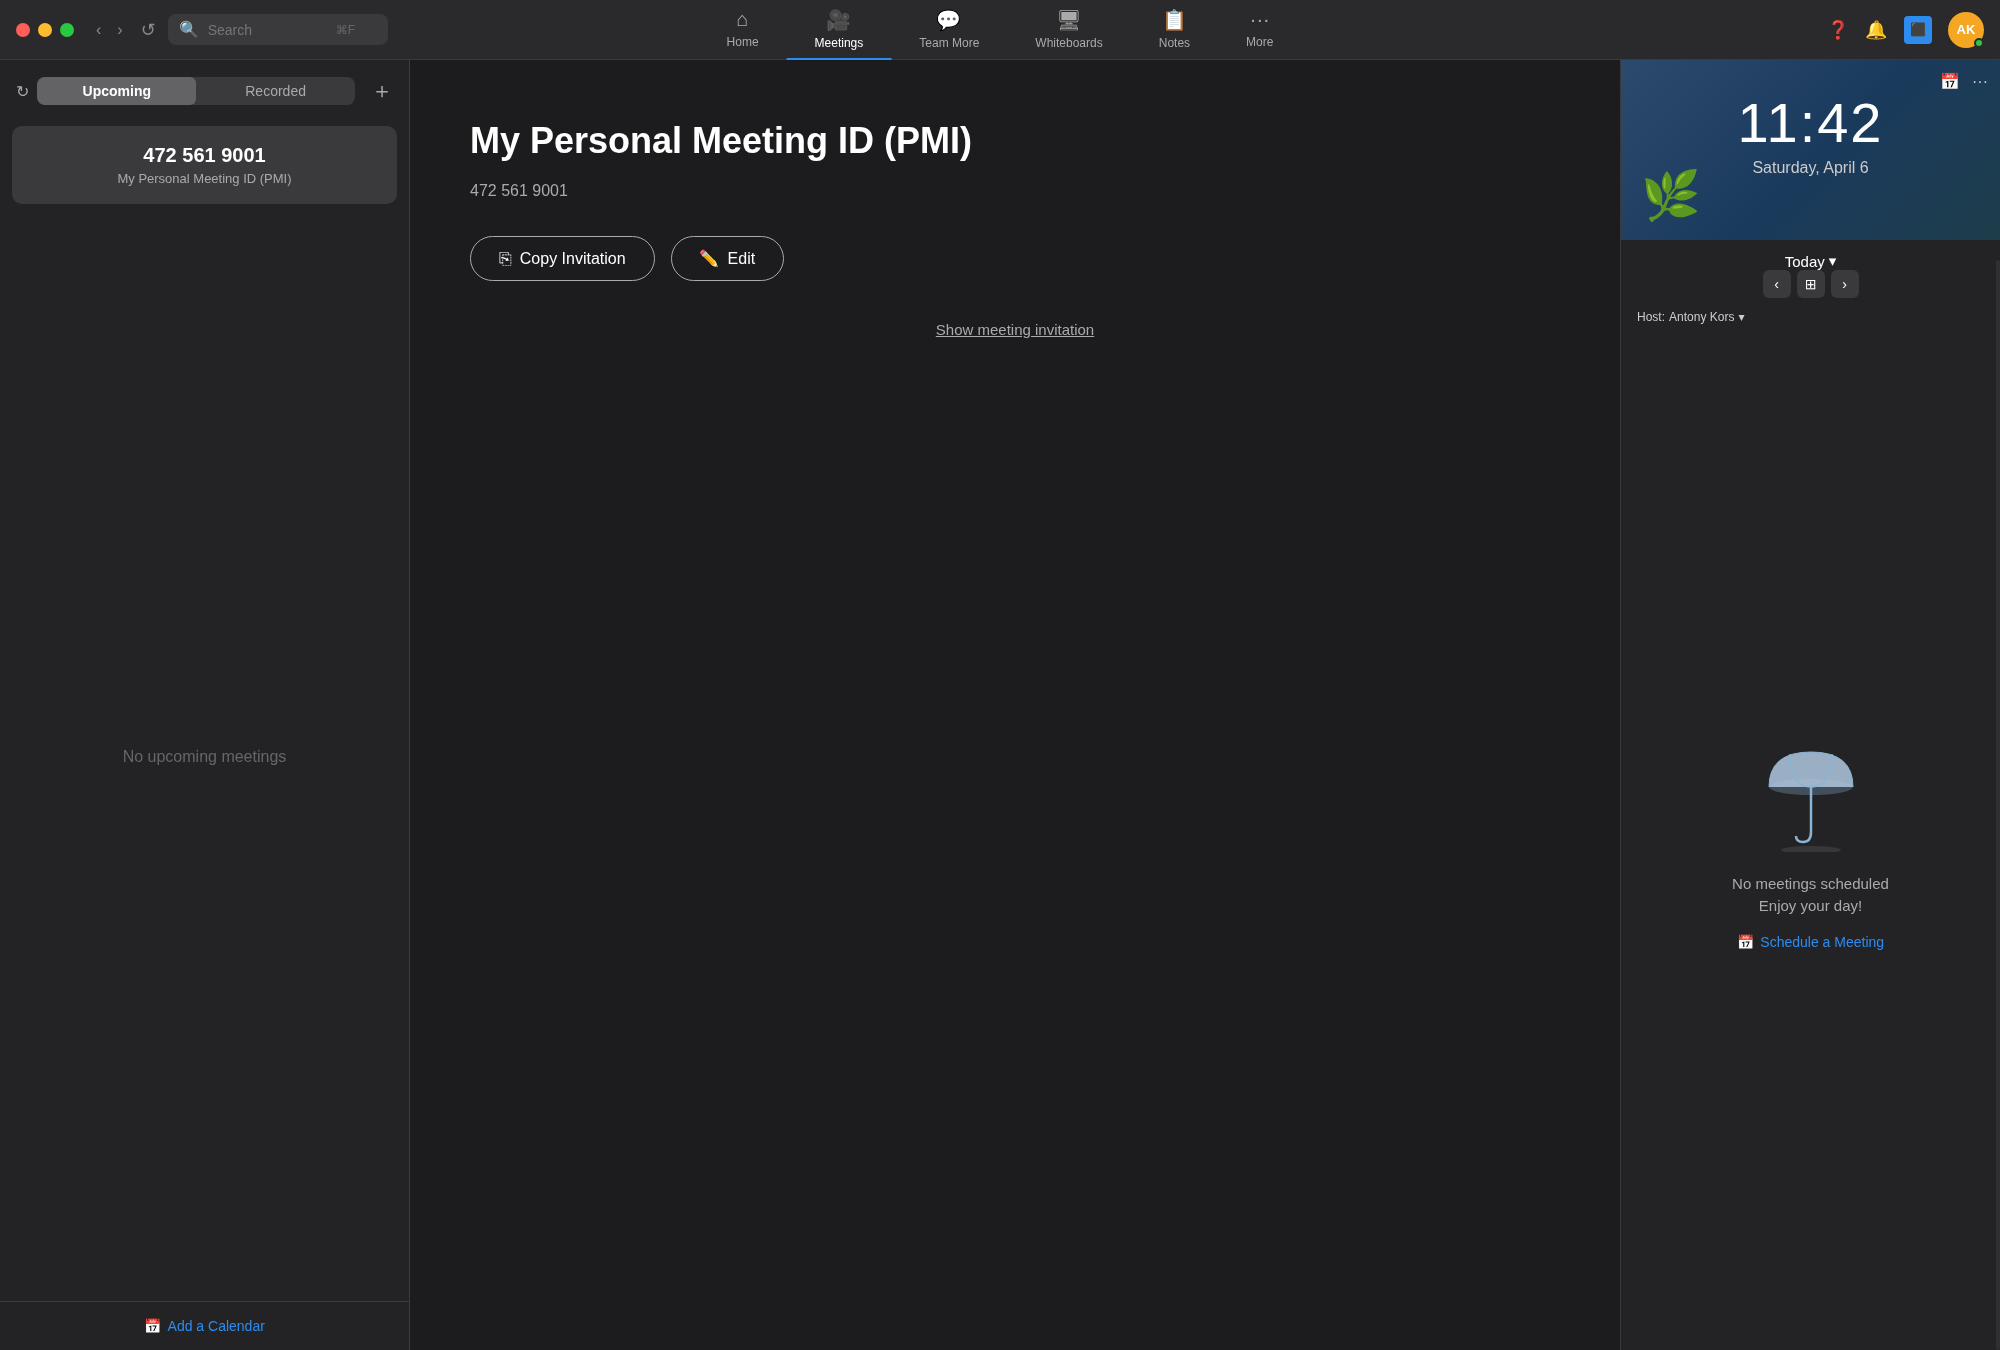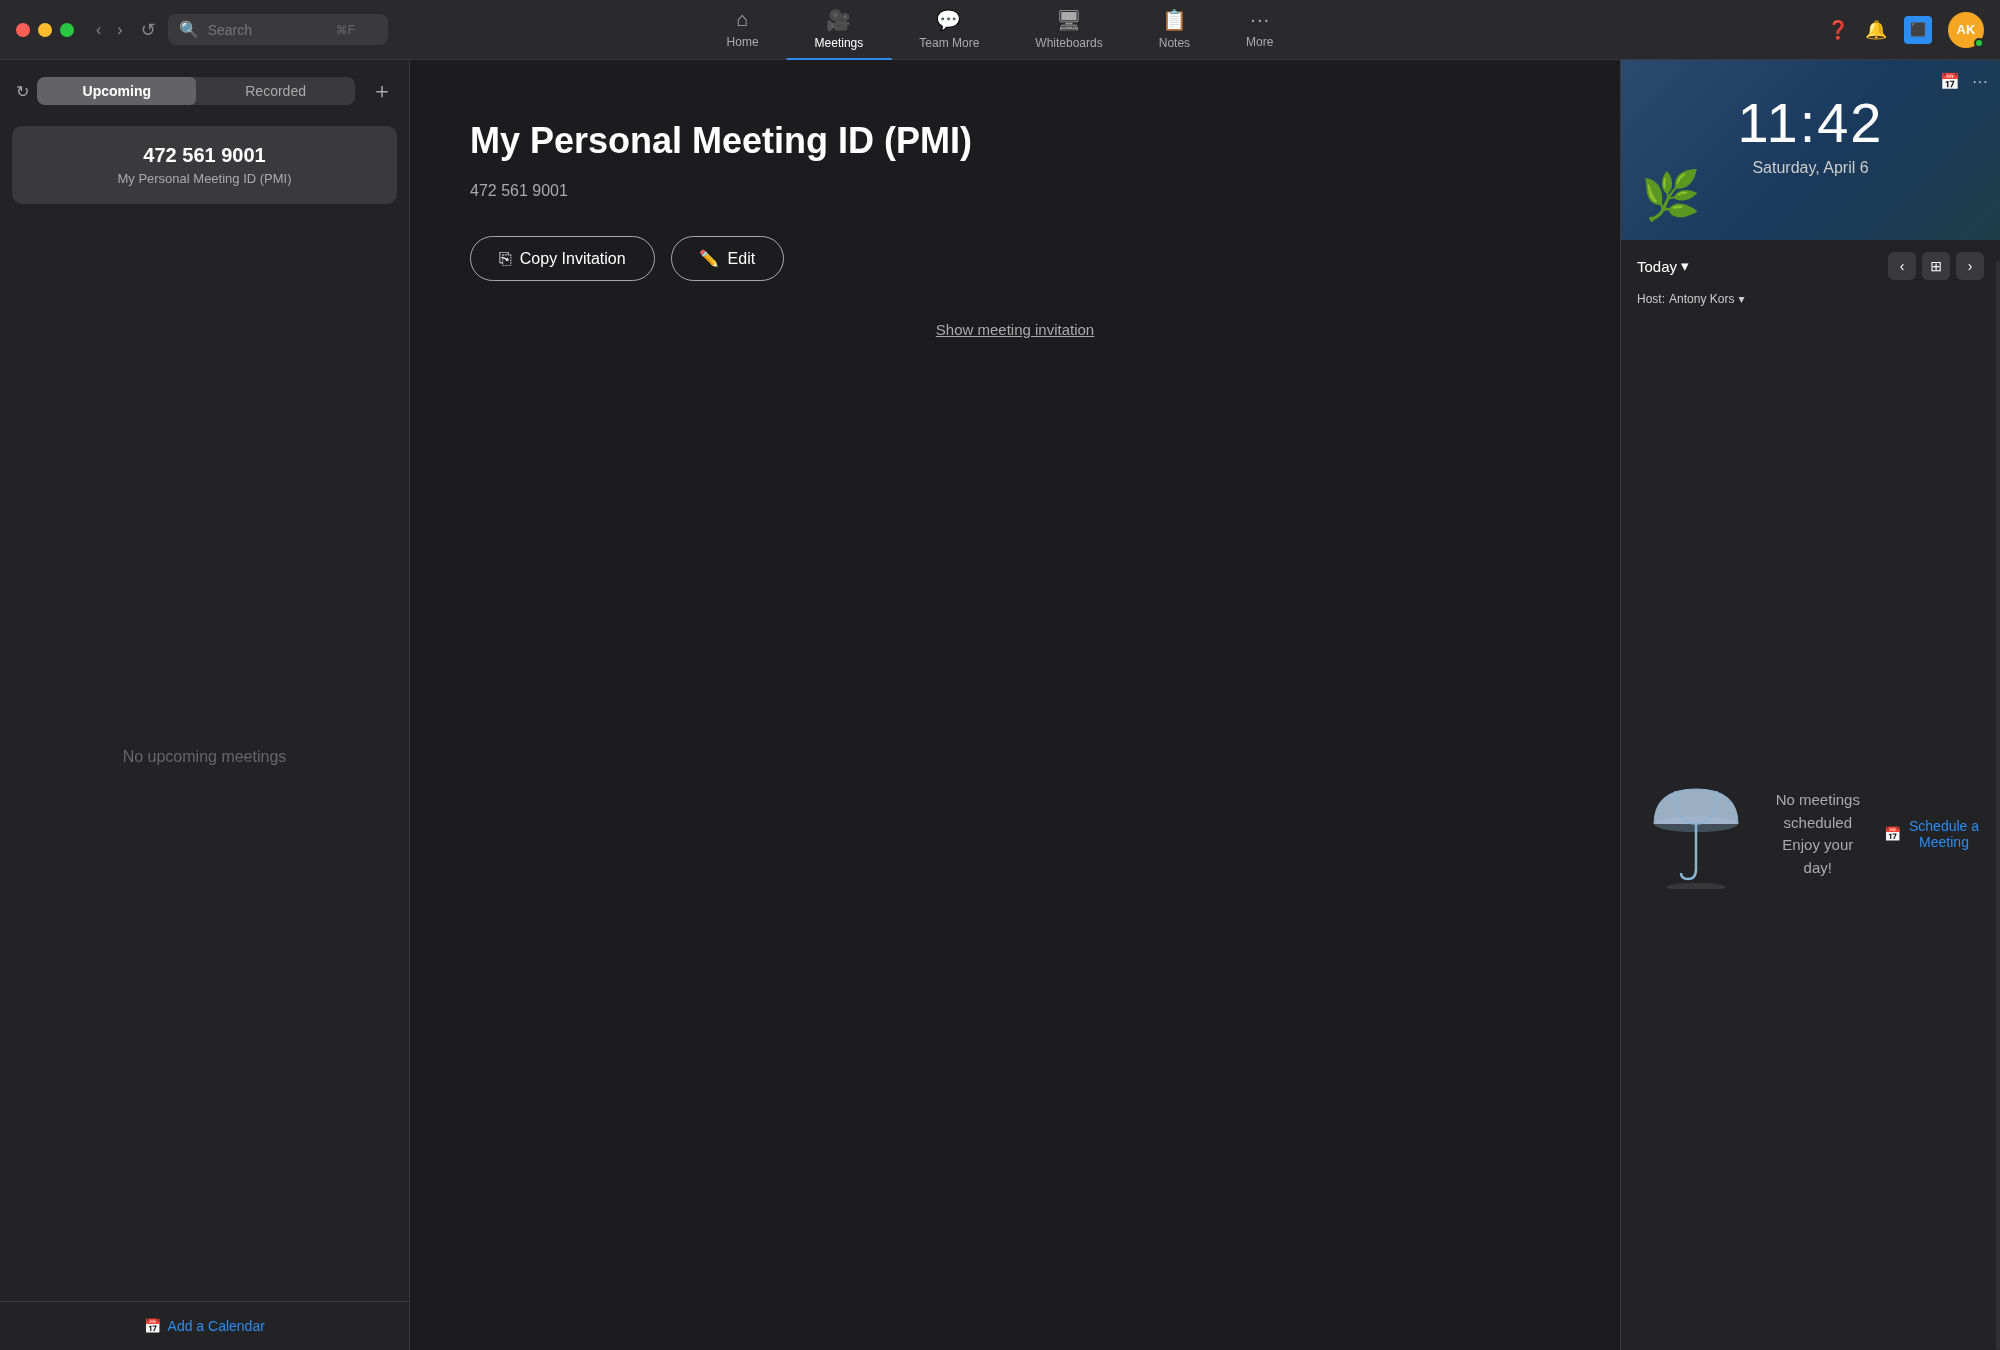--- a/index.html
+++ b/index.html
@@ -366,20 +366,21 @@
       text-decoration: none;
       cursor: pointer;
     }
 
     
     .cal-controls {
       padding: 12px 16px;
       display: flex;
       align-items: center;
       justify-content: space-between;
+      flex-direction: column;
     }
     .today-btn {
       background: none;
       border: none;
       color: #fff;
       font-size: 15px;
       cursor: pointer;
       display: flex;
       align-items: center;
       gap: 4px;
@@ -422,21 +423,21 @@
       cursor: pointer;
       display: flex;
       align-items: center;
       gap: 4px;
     }
 
     
     .no-meetings-card {
       flex: 1;
       display: flex;
-      flex-direction: row;
+      flex-direction: column;
       align-items: center;
       justify-content: center;
       padding: 40px 20px;
       gap: 16px;
     }
     .umbrella-graphic {
       width: 120px;
       height: 120px;
       display: flex;
       align-items: center;

